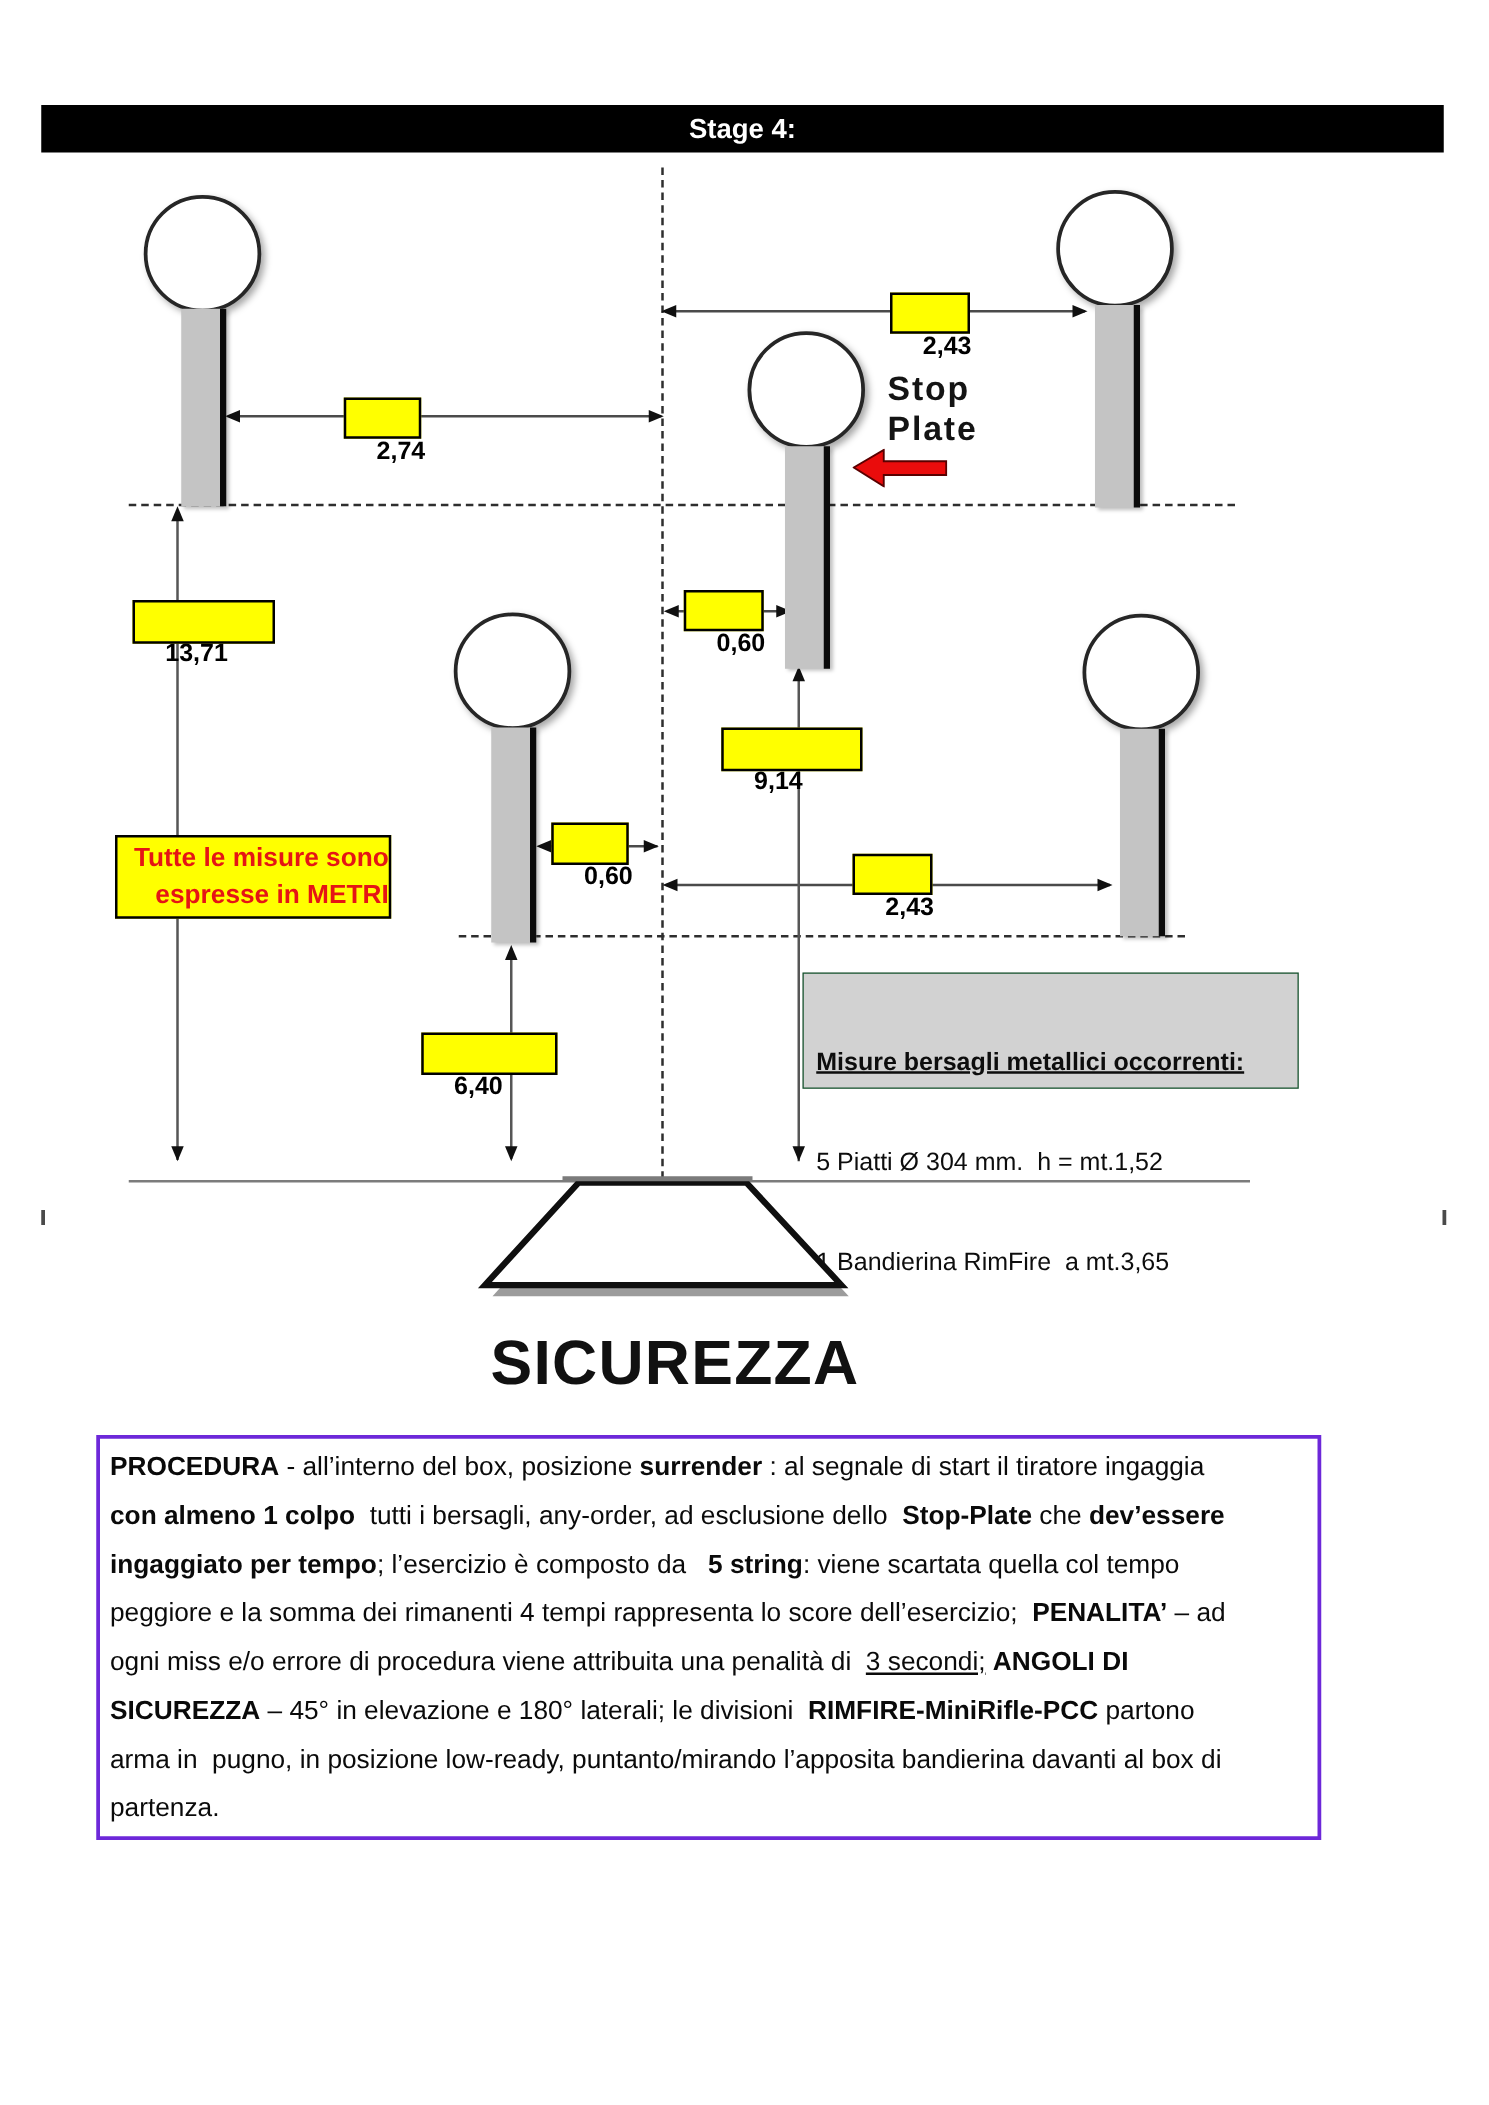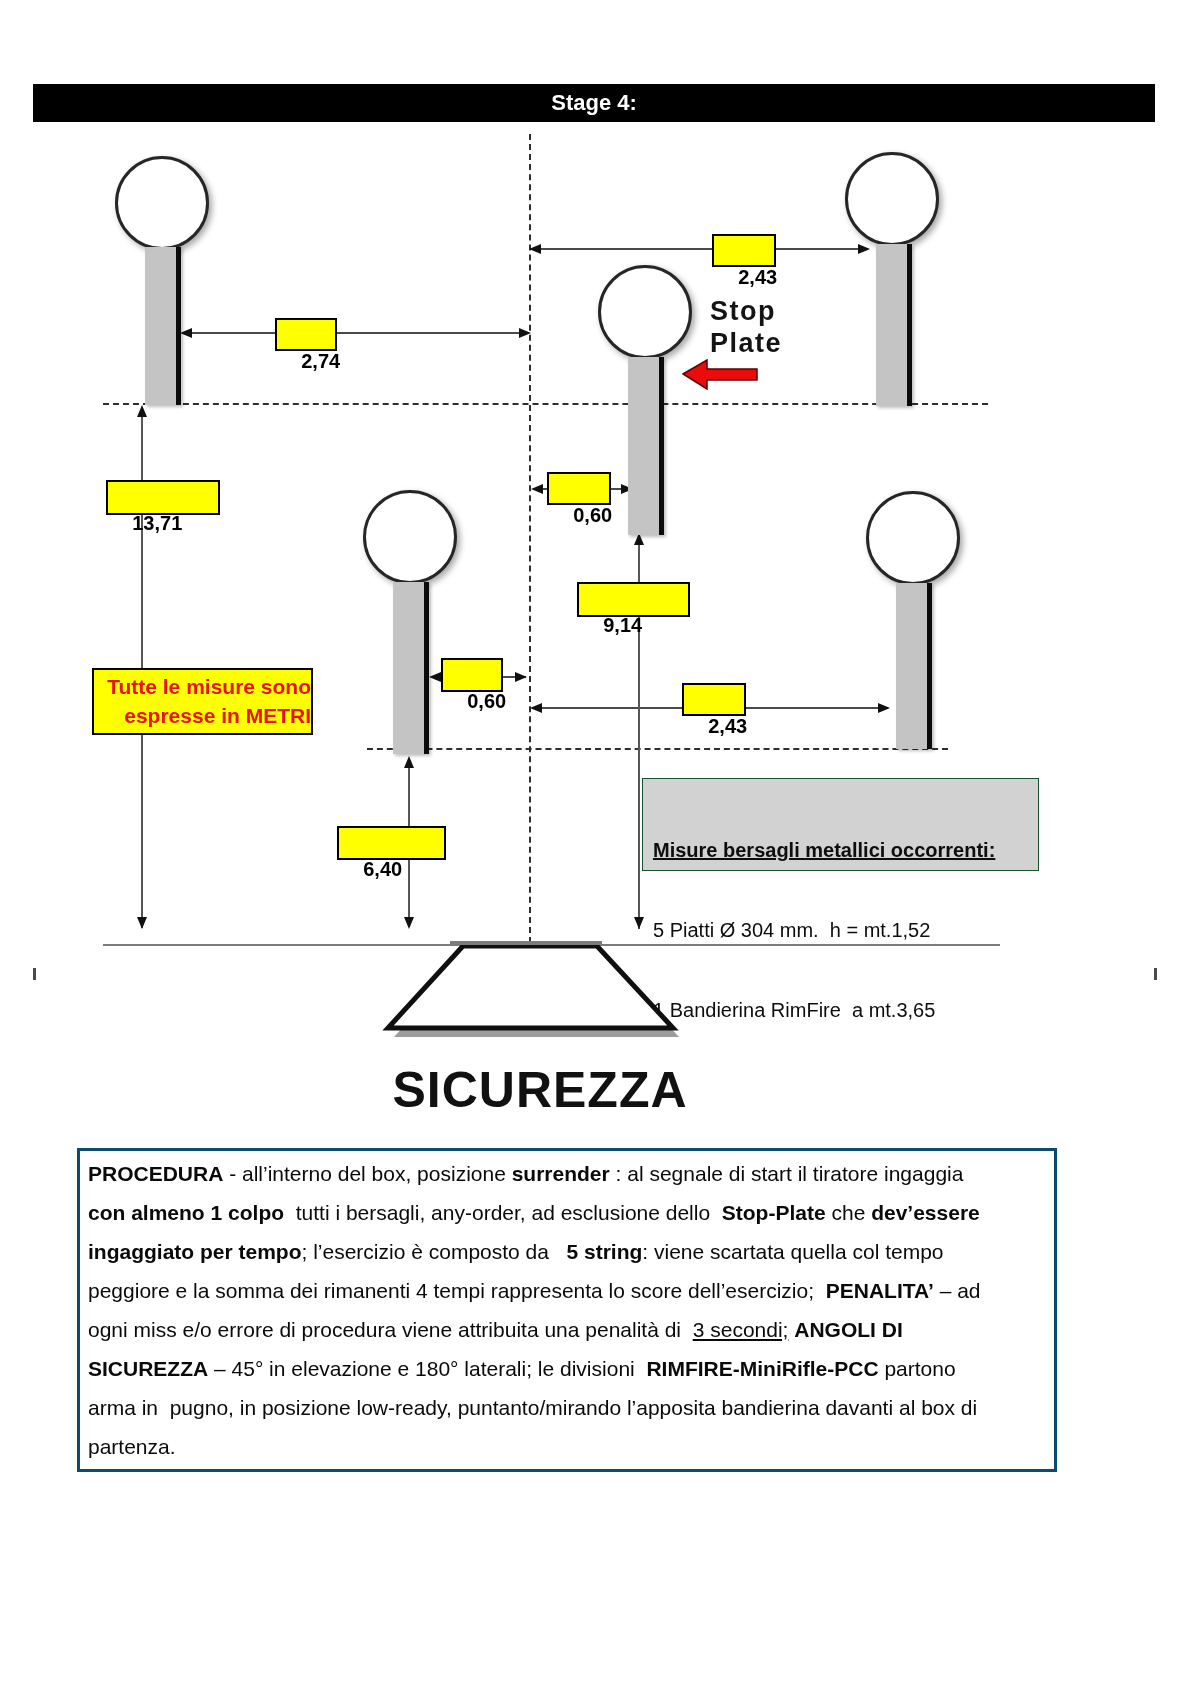--- a/index.html
+++ b/index.html
@@ -32,21 +32,21 @@
         line-height:1.35;box-sizing:border-box;}
   .stoplabel{font-weight:bold;font-size:27px;line-height:32px;color:#141414;letter-spacing:1.5px;}
   .infobox{background:var(--info-gray,#d2d2d2);border:1px solid #14532d;
         font-size:20px;line-height:1.33;color:#0d0d0d;padding:5px 10px;
         box-sizing:border-box;white-space:pre;}
   .infobox .t{font-weight:bold;text-decoration:underline;}
   .ground{height:0;border-top:2px solid #7c7c7c;}
   .roundabout{font-weight:bold;font-size:50px;letter-spacing:1px;color:#111;
         text-align:center;}
   .tick{width:3px;height:12px;background:#4a4a4a;}
-  .procbox{border:3px solid #0c4a6e;box-sizing:border-box;
+  .procbox{border:3px solid #6d28d9;box-sizing:border-box;
         font-size:21px;line-height:39px;color:#0a0a0a;padding:3px 8px;}
   .proc-line{white-space:pre;}
   .b{font-weight:bold;}
   .u{text-decoration:underline;}
 </style>
 </head>
 <body>
 
 <div class="page">
 

